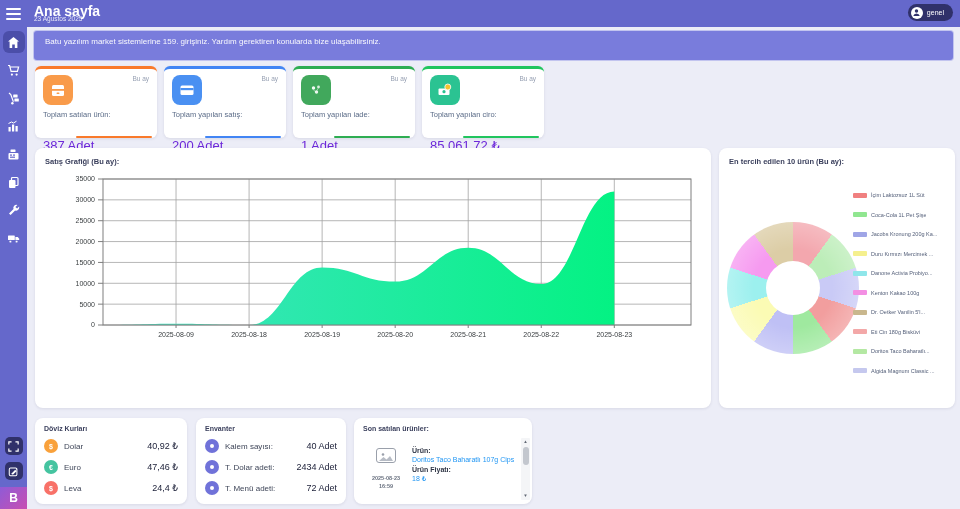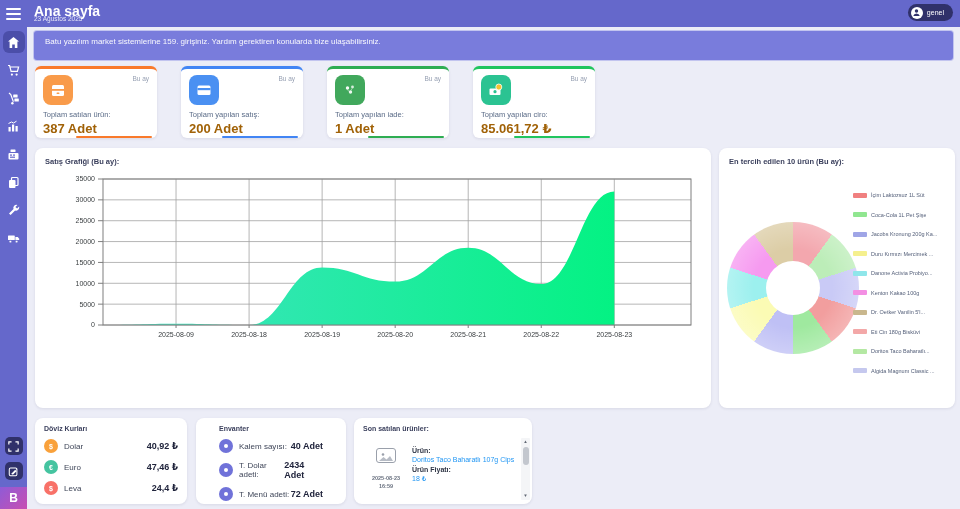--- a/index.html
+++ b/index.html
@@ -23,52 +23,52 @@
   .hd-date{position:absolute;left:7px;top:15px;font-size:6.5px;color:rgba(255,255,255,.85)}
   .user-pill{position:absolute;right:7px;top:4px;height:17px;background:#30316A;border-radius:9px;display:flex;align-items:center;gap:4px;padding:0 9px 0 3px;color:#fff;font-size:7px;cursor:pointer}
   .avatar{width:12px;height:12px;border-radius:50%;background:#fff;display:flex;align-items:center;justify-content:center}
 
   
   .banner{position:absolute;left:33px;top:30px;width:921px;height:31px;background:#797CDC;border:1px solid rgba(255,255,255,.55);border-radius:4px;color:#fff;padding:4px 11px}
   .banner-title{font-size:10px;font-weight:bold}
   .banner-msg{font-size:8px;margin-top:2px;color:rgba(255,255,255,.95)}
 
   
-  .stats{position:absolute;left:35px;top:66px;display:flex;gap:24px}
+  .stats{position:absolute;left:35px;top:66px;display:flex;gap:7px}
   .stat-card{position:relative;width:122px;height:72px;background:#fff;border-radius:6px;border-top:3px solid var(--ac,#999);box-shadow:0 1px 3px rgba(40,40,80,.10);padding:6px 8px}
   .stat-icon{width:30px;height:30px;border-radius:8px;background:var(--ic,#999);display:flex;align-items:center;justify-content:center}
   .stat-period{position:absolute;top:6px;right:8px;font-size:6.5px;color:#97A0B3}
   .stat-label{font-size:7.5px;color:#5A6B87;margin-top:5px}
-  .stat-value{font-size:13px;font-weight:bold;color:#a16207;margin-top:2px}
+  .stat-value{font-size:13px;font-weight:normal;color:#6d28d9;margin-top:19px}
   .stat-underline{position:absolute;right:5px;bottom:0;width:62%;height:2px;background:var(--ac,#999);border-radius:1px}
 
   
   .panel{position:absolute;background:#fff;border-radius:8px;box-shadow:0 1px 3px rgba(40,40,80,.10)}
   .panel-title{font-size:7.5px;font-weight:bold;color:#3A3F5C;padding:9px 0 0 10px}
   #chart-panel{left:35px;top:148px;width:676px;height:260px}
   #donut-panel{left:719px;top:148px;width:236px;height:260px}
   #sales-chart-svg{position:absolute;left:6px;top:26px}
 
   
   .donut{position:absolute;left:8px;top:74px;width:132px;height:132px;border-radius:50%}
   .donut-hole{position:absolute;left:47px;top:113px;width:54px;height:54px;border-radius:50%;background:#fff}
   .legend{position:absolute;right:8px;top:44px;width:94px}
   .lg-row{display:flex;align-items:center;gap:4px;margin-bottom:13.5px;cursor:pointer}
   .lg-swatch{width:14px;height:5px;border-radius:1px;flex:0 0 auto}
   .lg-label{font-size:5.5px;color:#55607A;white-space:nowrap;overflow:hidden}
 
   
   #currency-card{left:35px;top:418px;width:152px;height:86px;padding:7px 9px}
-  #inventory-card{left:196px;top:418px;width:150px;height:86px;padding:7px 23px}
+  #inventory-card{left:196px;top:418px;width:150px;height:86px;padding:7px 9px}
   #lastsold-card{left:354px;top:418px;width:178px;height:86px;padding:7px 9px}
   .mini-title{font-size:7px;font-weight:bold;color:#3A3F5C}
   .cur-row{display:flex;align-items:center;margin-top:7px}
   .cur-circle{width:14px;height:14px;border-radius:50%;display:flex;align-items:center;justify-content:center;color:#fff;font-size:7px;font-weight:bold;flex:0 0 auto}
   .cur-label{font-size:8px;color:#3F4659;margin-left:6px}
-  .cur-value{margin-left:auto;font-size:9px;font-weight:bold;color:#20243C}
+  .cur-value{margin-left:auto;font-size:9px;font-weight:normal;color:#20243C}
   .inv-circle{width:14px;height:14px;border-radius:50%;background:#7072D9;display:flex;align-items:center;justify-content:center;flex:0 0 auto}
   .inv-dot{width:4px;height:4px;border-radius:50%;background:#fff}
 
   
   .ls-scroll{position:absolute;left:6px;right:14px;top:22px;bottom:5px;overflow:hidden}
   .ls-row{display:flex;margin-top:4px}
   .ls-left{width:52px;text-align:center}
   .img-box{display:inline-block;width:20px;height:15px;border:1px solid #9AA0AB;border-radius:3px;margin-top:4px}
   .ls-time{font-size:5.5px;font-weight:bold;color:#6A7280;margin-top:7px;line-height:1.5}
   .ls-right{flex:1}

